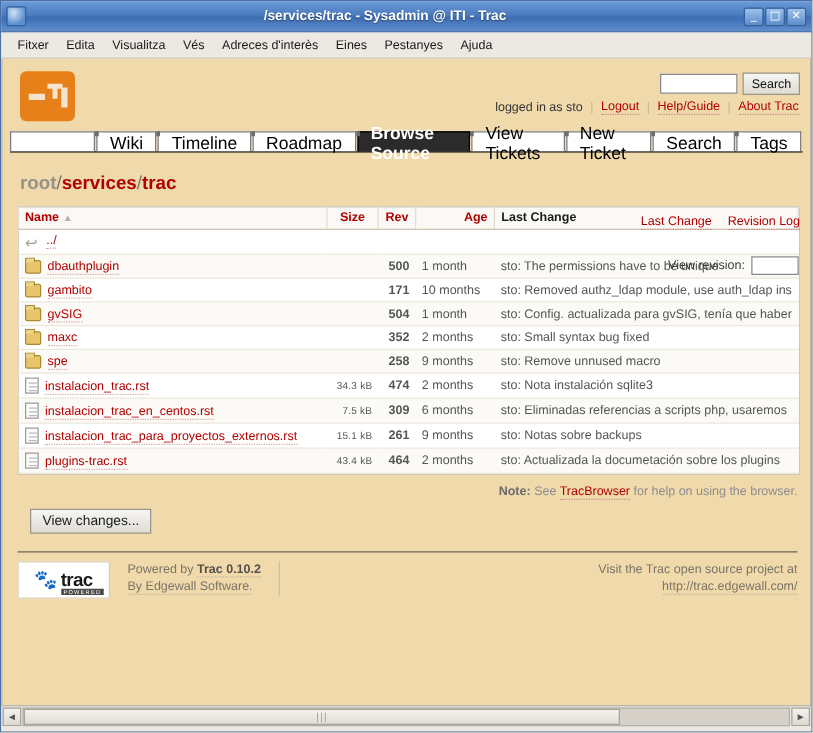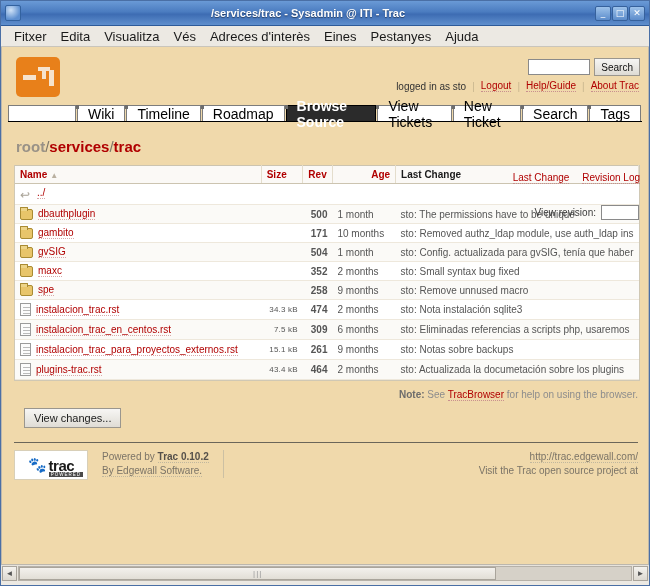--- a/index.html
+++ b/index.html
@@ -61,21 +61,21 @@
   .menubar {
     height: 21px;
     background: #ece9e3;
     border-bottom: 1px solid #c9c5bc;
     display: flex; align-items: center;
     padding-left: 6px;
     flex: 0 0 auto;
   }
   .menu-item {
     padding: 2px 7px;
-    font-size: 13px;
+    font-size: 10px;
     color: #1a1a1a;
   }
 
   
   .viewport {
     flex: 1 1 auto;
     background: #f0d9ab;
     position: relative;
     overflow: hidden;
     border-left: 1px solid #bcb7ad;
@@ -425,21 +425,21 @@
       <input type="text" style="">
     </div>
 
     <div class="dirlist-wrap">
       <table class="dirlist">
         <thead>
           <tr>
             <th class="h-name">
               <span>Name</span><span class="sortarrow">▲</span>
             </th>
-            <th style="width:46px;text-align:left;">Size</th>
+            <th style="width:46px;text-align:center;">Size</th>
             <th style="width:30px;text-align:left;">Rev</th>
             <th style="width:72px;text-align:right;">Age</th>
             <th class="lastchg">Last Change</th>
           </tr>
         </thead>
         <tbody>
           <tr class="upentry odd">
             <td class="name">
               <span class="ic ic-up">↩</span><a href="#">../</a>
             </td>
@@ -528,22 +528,22 @@
       <div class="trac-badge">
         <span class="paw">🐾</span>
         <span class="tw">trac</span>
         <span class="pow">POWERED</span>
       </div>
       <div class="powered">
         <div><span>Powered by </span><a href="#" style="font-weight:bold;color:#55504a;">Trac 0.10.2</a></div>
         <div><a href="#">By Edgewall Software.</a></div>
       </div>
       <div class="visit">
+        <div>Visit the Trac open source project at</div>
         <div><a href="#">http://trac.edgewall.com/</a></div>
-        <div>Visit the Trac open source project at</div>
       </div>
     </div>
 
    </div>
   </div>
 
   <div class="hscroll">
     <div class="hs-arrow">◄</div>
     <div class="hs-track">
       <div class="hs-thumb">

